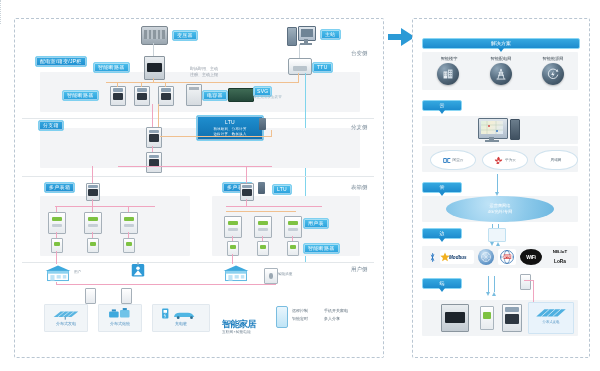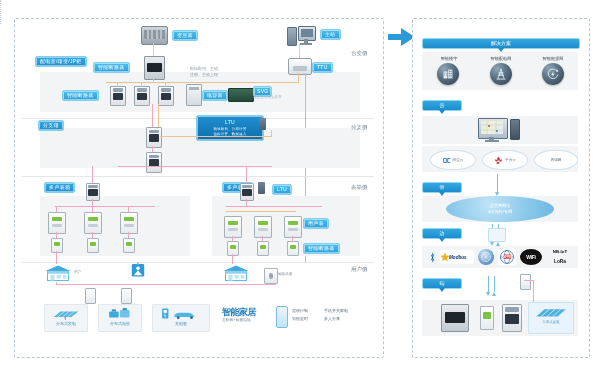--- a/index.html
+++ b/index.html
@@ -380,21 +380,21 @@
       <rect x="3" y="2" width="9" height="14" rx="1.2" fill="#3ea9dd"></rect>
       <rect x="5" y="4" width="5" height="4" fill="#ffffff"></rect>
       <path d="M7.5 9 l-1.5 3 h2 l-1 3" stroke="#ffffff" stroke-width="0.9" fill="none"></path>
       <path d="M20 14 q1-6 8-6 h12 q6 0 9 6 z" fill="#4fb6e3"></path>
       <circle cx="26" cy="15" r="2" fill="#2f6d8f"></circle>
       <circle cx="45" cy="15" r="2" fill="#2f6d8f"></circle>
     </svg>
     <div class="cap-t">充电桩</div>
   </div>
 
-  <div class="brand" style="left:222px;top:308px;">
+  <div class="brand" style="left:222px;top:320px;">
     <div class="b1">智能家居</div>
     <div class="b2">互联网×智慧电能</div>
   </div>
   <div class="phone" style="left:276px;top:306px;width:10px;height:20px;"></div>
 
   <div class="feat-col" style="left:292px;top:307px;">
     <div>远程控制</div>
     <div>智能定时</div>
   </div>
   <div class="feat-col" style="left:324px;top:307px;">

